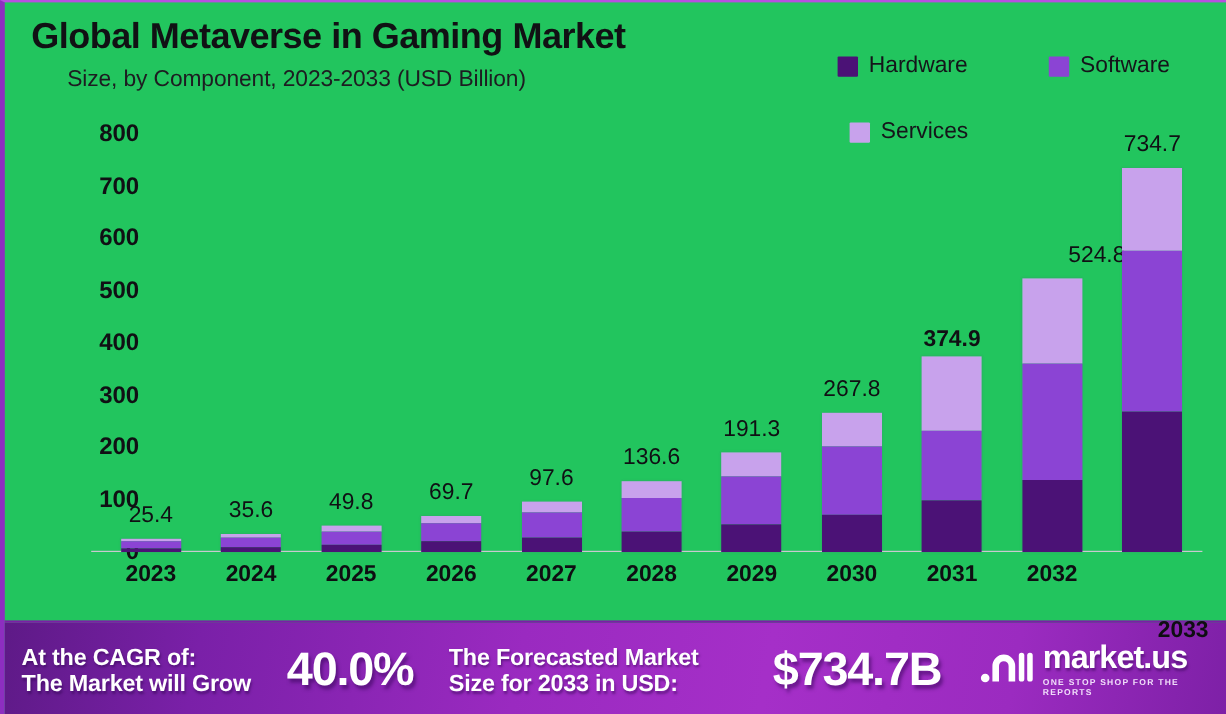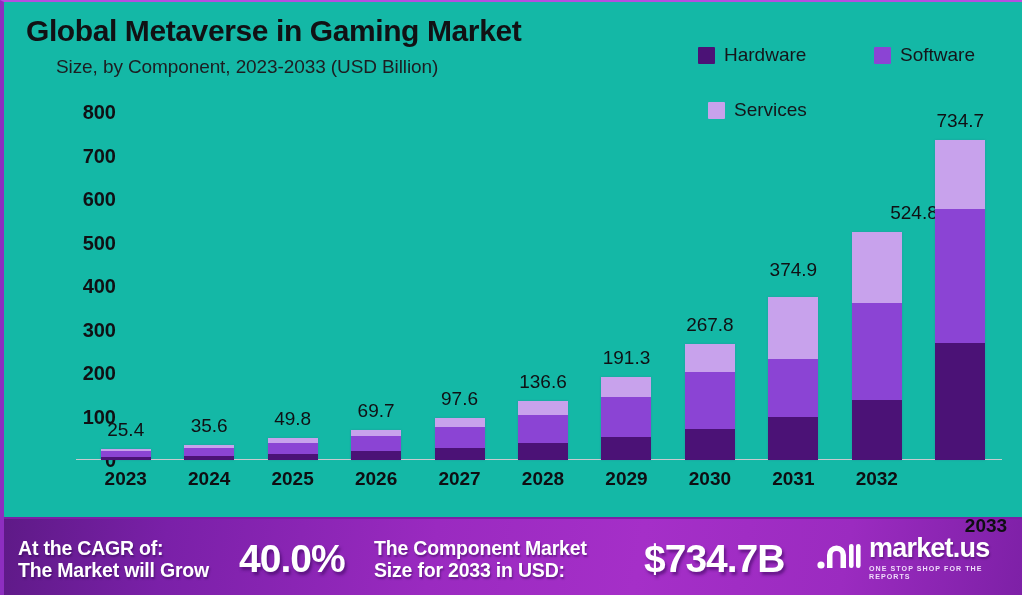--- a/index.html
+++ b/index.html
@@ -5,21 +5,21 @@
   * { box-sizing: border-box; margin: 0; padding: 0; }
   html, body {
     width: 1022px; height: 595px;
     font-family: "Liberation Sans", sans-serif;
     background: #ffffff;
     overflow: hidden;
   }
   #infographic {
     position: relative;
     width: 1022px; height: 595px;
-    background: #14b8a6;
+    background: #22c55e;
     border-left: 4px solid #8d2ec0;
     border-top: 2px solid #b64fe0;
   }
 
   
   #chart-title {
     position: absolute; left: 22px; top: 12px;
     font-size: 30px; font-weight: 700; color: #111114;
     letter-spacing: -0.4px;
   }
@@ -212,21 +212,21 @@
         </div>
       </div>
       <div class="bar-value" style="left: 625.909px; bottom: 124.493px;">267.8</div>
       <div class="bar-group" style="left: 684.364px;">
         <div class="bar-stack">
           <div class="seg" style="height: 61.7265px; background: rgb(200, 162, 236);"></div>
           <div class="seg" style="height: 58.203px; background: rgb(139, 68, 212);"></div>
           <div class="seg" style="height: 43.152px; background: rgb(75, 18, 118);"></div>
         </div>
       </div>
-      <div class="bar-value" style="left: 709.364px; bottom: 179px;">374.9</div>
+      <div class="bar-value" style="left: 709.364px; bottom: 166px; font-weight: bold;">374.9</div>
       <div class="bar-group" style="left: 767.818px;">
         <div class="bar-stack">
           <div class="seg" style="height: 70.818px; background: rgb(200, 162, 236);"></div>
           <div class="seg" style="height: 97.005px; background: rgb(139, 68, 212);"></div>
           <div class="seg" style="height: 60.465px; background: rgb(75, 18, 118);"></div>
         </div>
       </div>
       <div class="bar-value" style="left: 830px; bottom: 236.288px;">524.8</div>
       <div class="bar-group" style="left: 851.273px;">
         <div class="bar-stack">
@@ -238,21 +238,21 @@
       <div class="bar-value" style="left: 876.273px; bottom: 327.594px;">734.7</div>
     </div>
 
   <div id="banner">
     <div id="cagr-label" class="banner-text">
       <div>At the CAGR of:</div>
       <div>The Market will Grow</div>
     </div>
     <div id="cagr-value" class="banner-big">40.0%</div>
     <div id="forecast-label" class="banner-text">
-      <div>The Component Market</div>
+      <div>The Forecasted Market</div>
       <div>Size for 2033 in USD:</div>
     </div>
     <div id="forecast-value" class="banner-big">$734.7B</div>
 
     <div id="logo">
       <span id="logo-mark">
         <svg width="46" height="34" viewBox="0 0 46 34">
           <circle cx="5" cy="27" r="3.6" fill="#ffffff"></circle>
           <path d="M11 30 L11 17 A9.5 9.5 0 0 1 30 17 L30 30 L24.5 30 L24.5 17 A4 4 0 0 0 16.5 17 L16.5 30 Z" fill="#ffffff"></path>
           <rect x="33" y="6" width="4.6" height="24" rx="2.2" fill="#ffffff"></rect>

